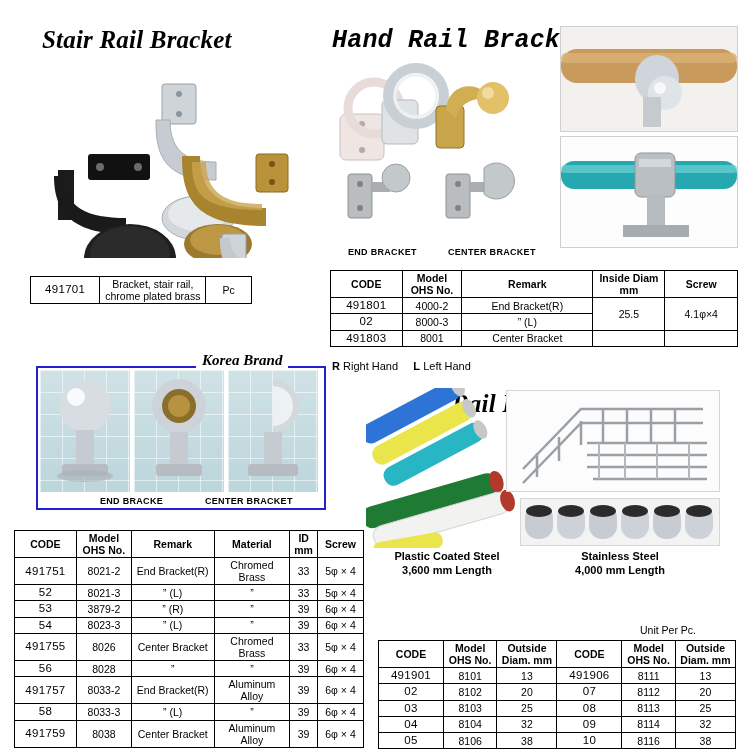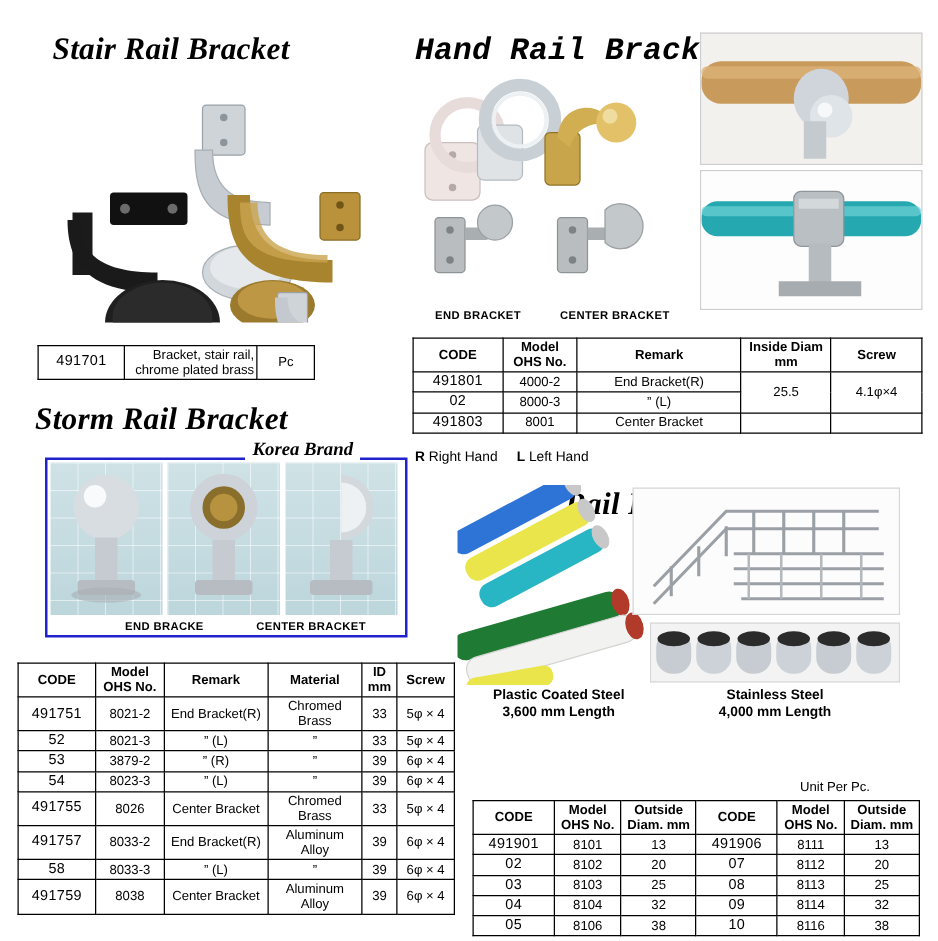--- a/index.html
+++ b/index.html
@@ -106,21 +106,20 @@
   svg{display:block;}
   .imgbox{position:absolute;}
 </style>
 </head>
 <body>
 
 <div class="page">
 
   <div class="sect-title" id="t-stair">Stair Rail Bracket</div>
   <div class="sect-title" id="t-hand">Hand Rail Bracket</div>
-  <div class="sect-title" id="t-storm">Storm Rail Bracket</div>
   <div class="sect-title" id="t-rail">Rail Pipe</div>
 
   <div class="imgbox" style="left:30px;top:58px;width:270px;height:200px;">
     <svg width="270" height="200" viewBox="0 0 270 200">
 
       <g>
         <rect x="28" y="112" width="16" height="50" fill="#1b1b1b"></rect>
         <path d="M34 118 C34 150 58 160 96 160 L96 176 C40 176 24 152 24 118 Z" fill="#1a1a1a"></path>
         <rect x="58" y="96" width="62" height="26" rx="3" fill="#111"></rect>
         <circle cx="70" cy="109" r="4" fill="#6b6b6b"></circle>
@@ -152,21 +151,21 @@
         <rect x="192" y="176" width="24" height="28" rx="2" fill="#cfd4d9" stroke="#9aa1a8"></rect>
         <path d="M200 180 C200 198 212 204 230 204 L230 214 C192 214 190 200 190 180 Z" fill="#c3c9cf"></path>
       </g>
     </svg>
   </div>
 
   <table class="pt" id="tbl-stair">
     <tbody>
         <tr>
       <td class="code" style="width:74px;">491701</td>
-      <td style="width:126px;text-align:right;">
+      <td style="width:126px;">
         <div>Bracket, stair rail,</div>
         <div>chrome plated brass</div>
       </td>
       <td style="width:52px;">Pc</td>
     </tr>
   </tbody>
     </table>
 
   <div class="imgbox" style="left:330px;top:56px;width:220px;height:190px;">
     <svg width="220" height="190" viewBox="0 0 220 190">
@@ -366,20 +365,28 @@
       <td>6φ × 4</td>
     </tr>
 
     <tr class="thick-top">
       <td class="code">491755</td>
       <td>8026</td>
       <td class="lft">Center Bracket</td>
       <td>Chromed Brass</td>
       <td>33</td>
       <td>5φ × 4</td>
+    </tr>
+    <tr>
+      <td class="code">56</td>
+      <td>8028</td>
+      <td class="lft">”</td>
+      <td>”</td>
+      <td>39</td>
+      <td>6φ × 4</td>
     </tr>
 
     <tr class="thick-top">
       <td class="code">491757</td>
       <td>8033-2</td>
       <td class="lft">End Bracket(R)</td>
       <td>Aluminum Alloy</td>
       <td>39</td>
       <td>6φ × 4</td>
     </tr>

